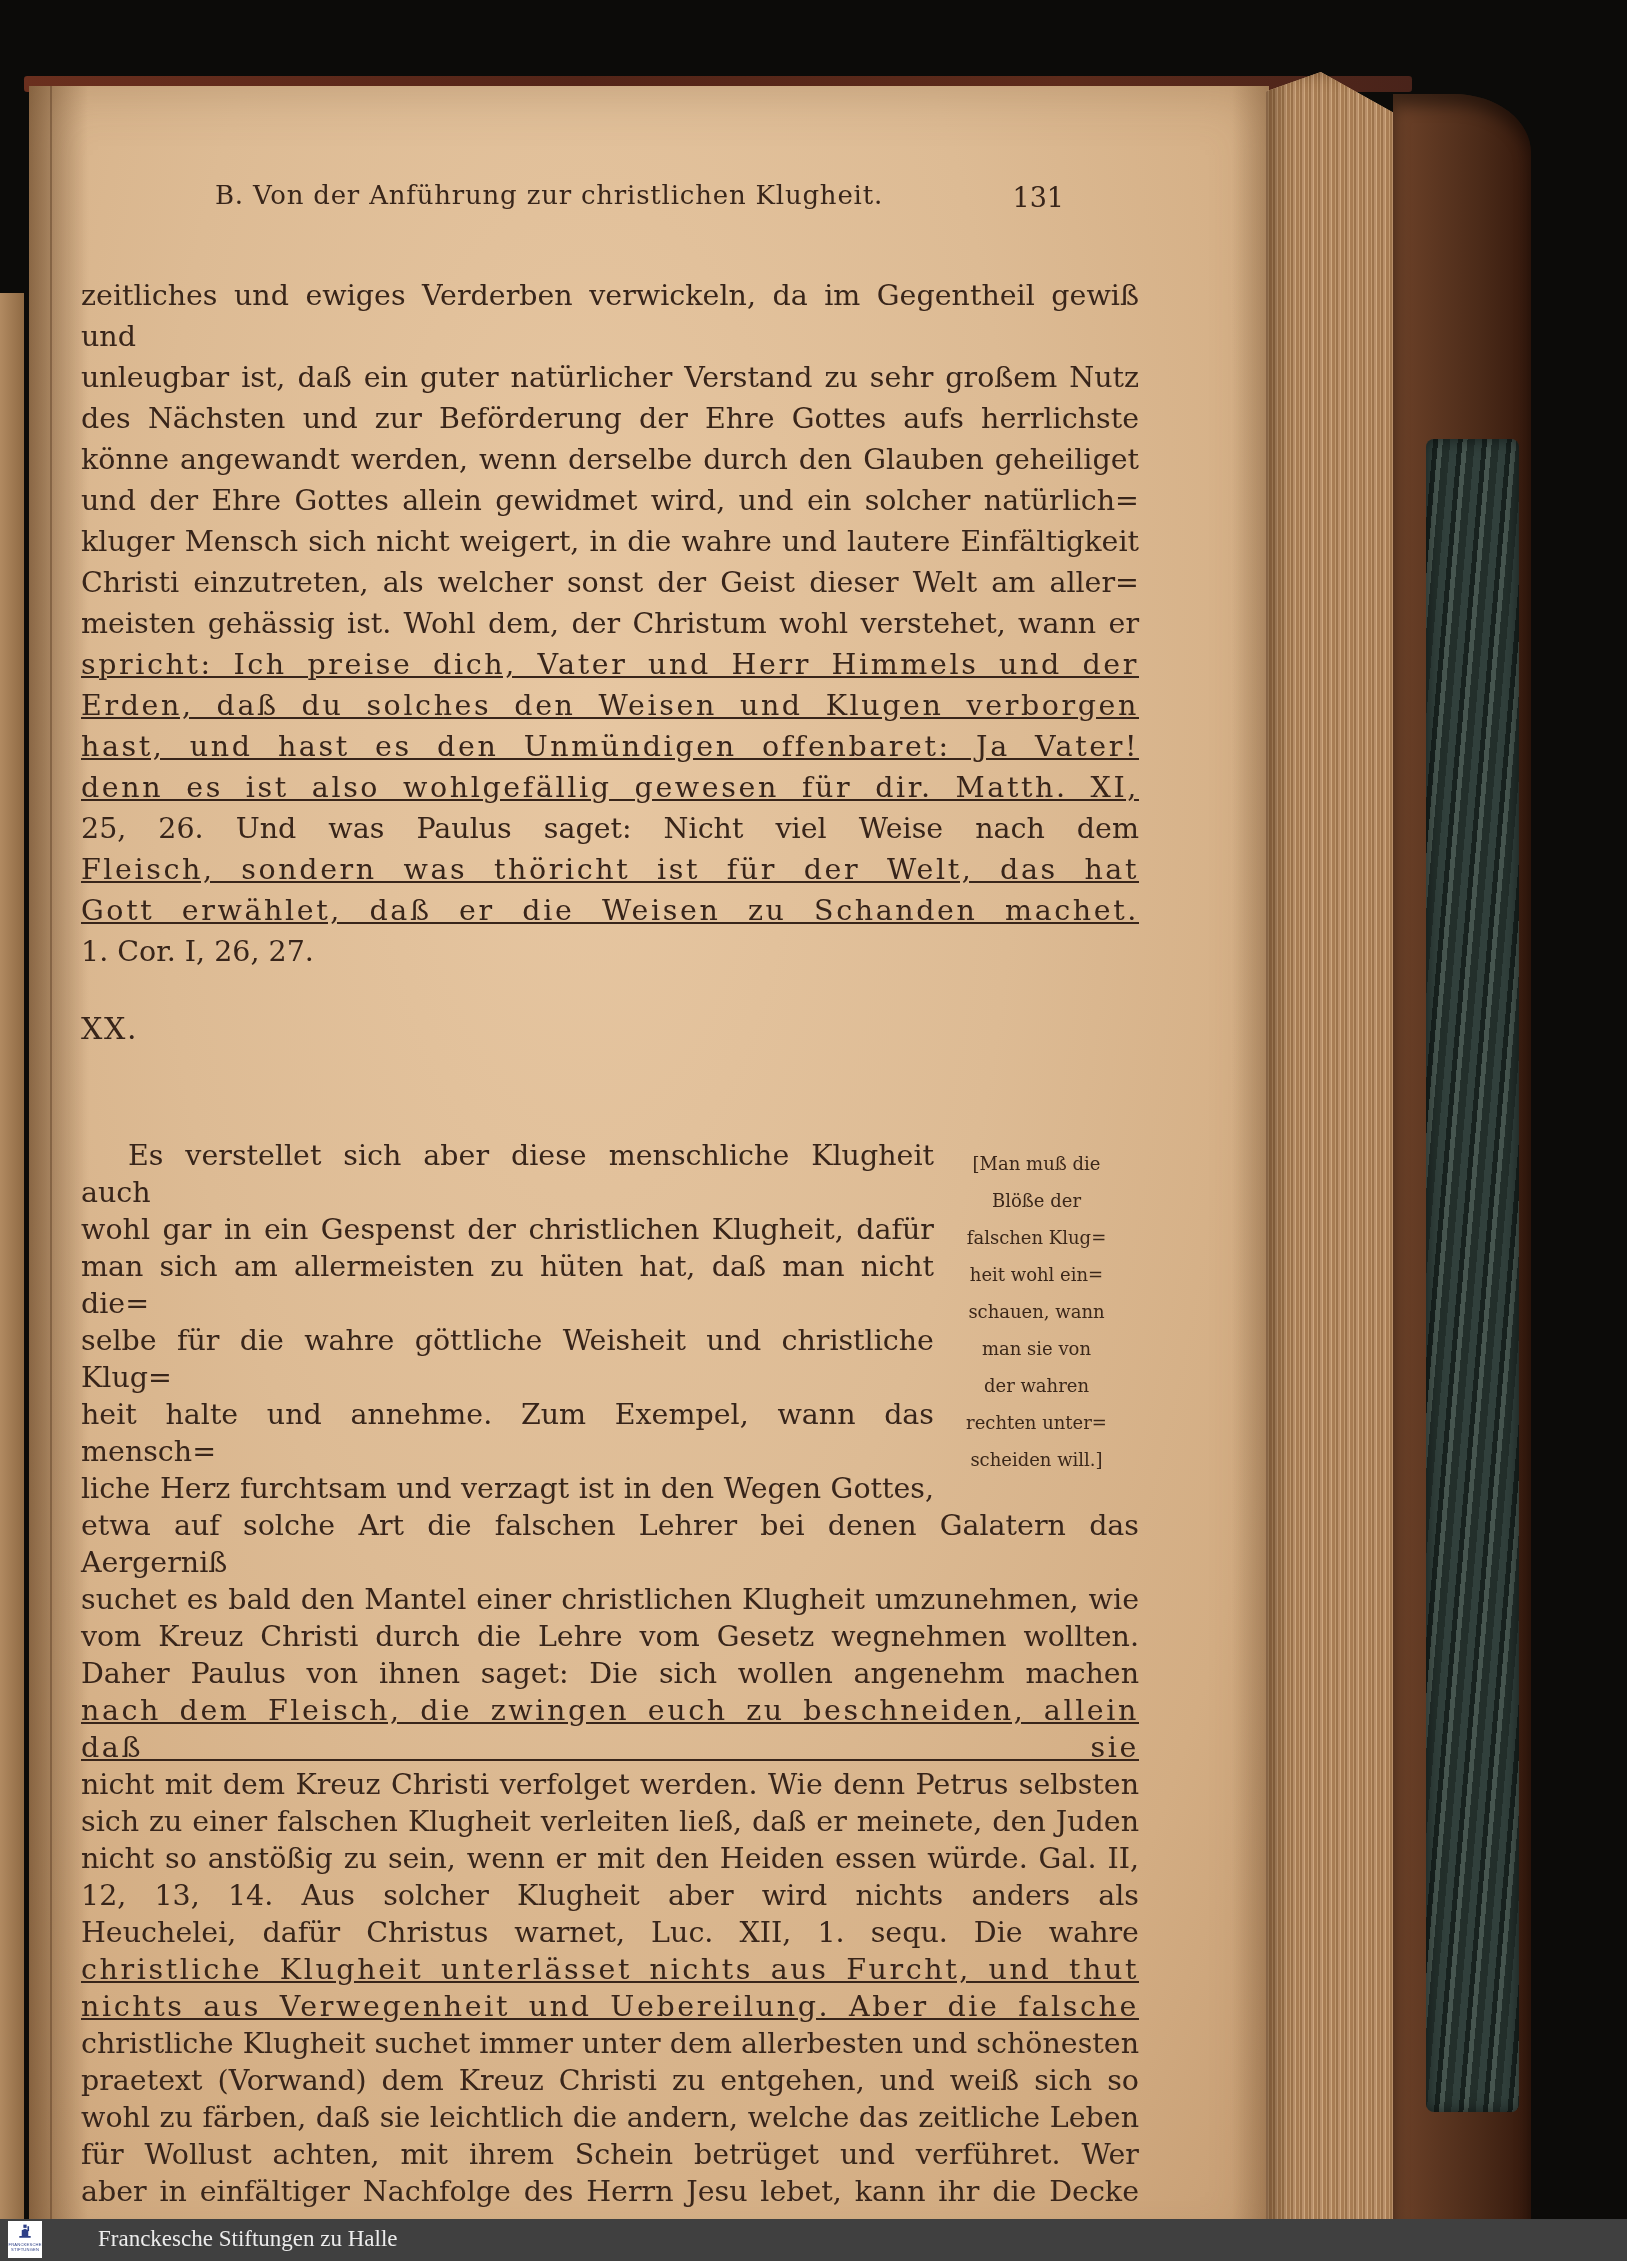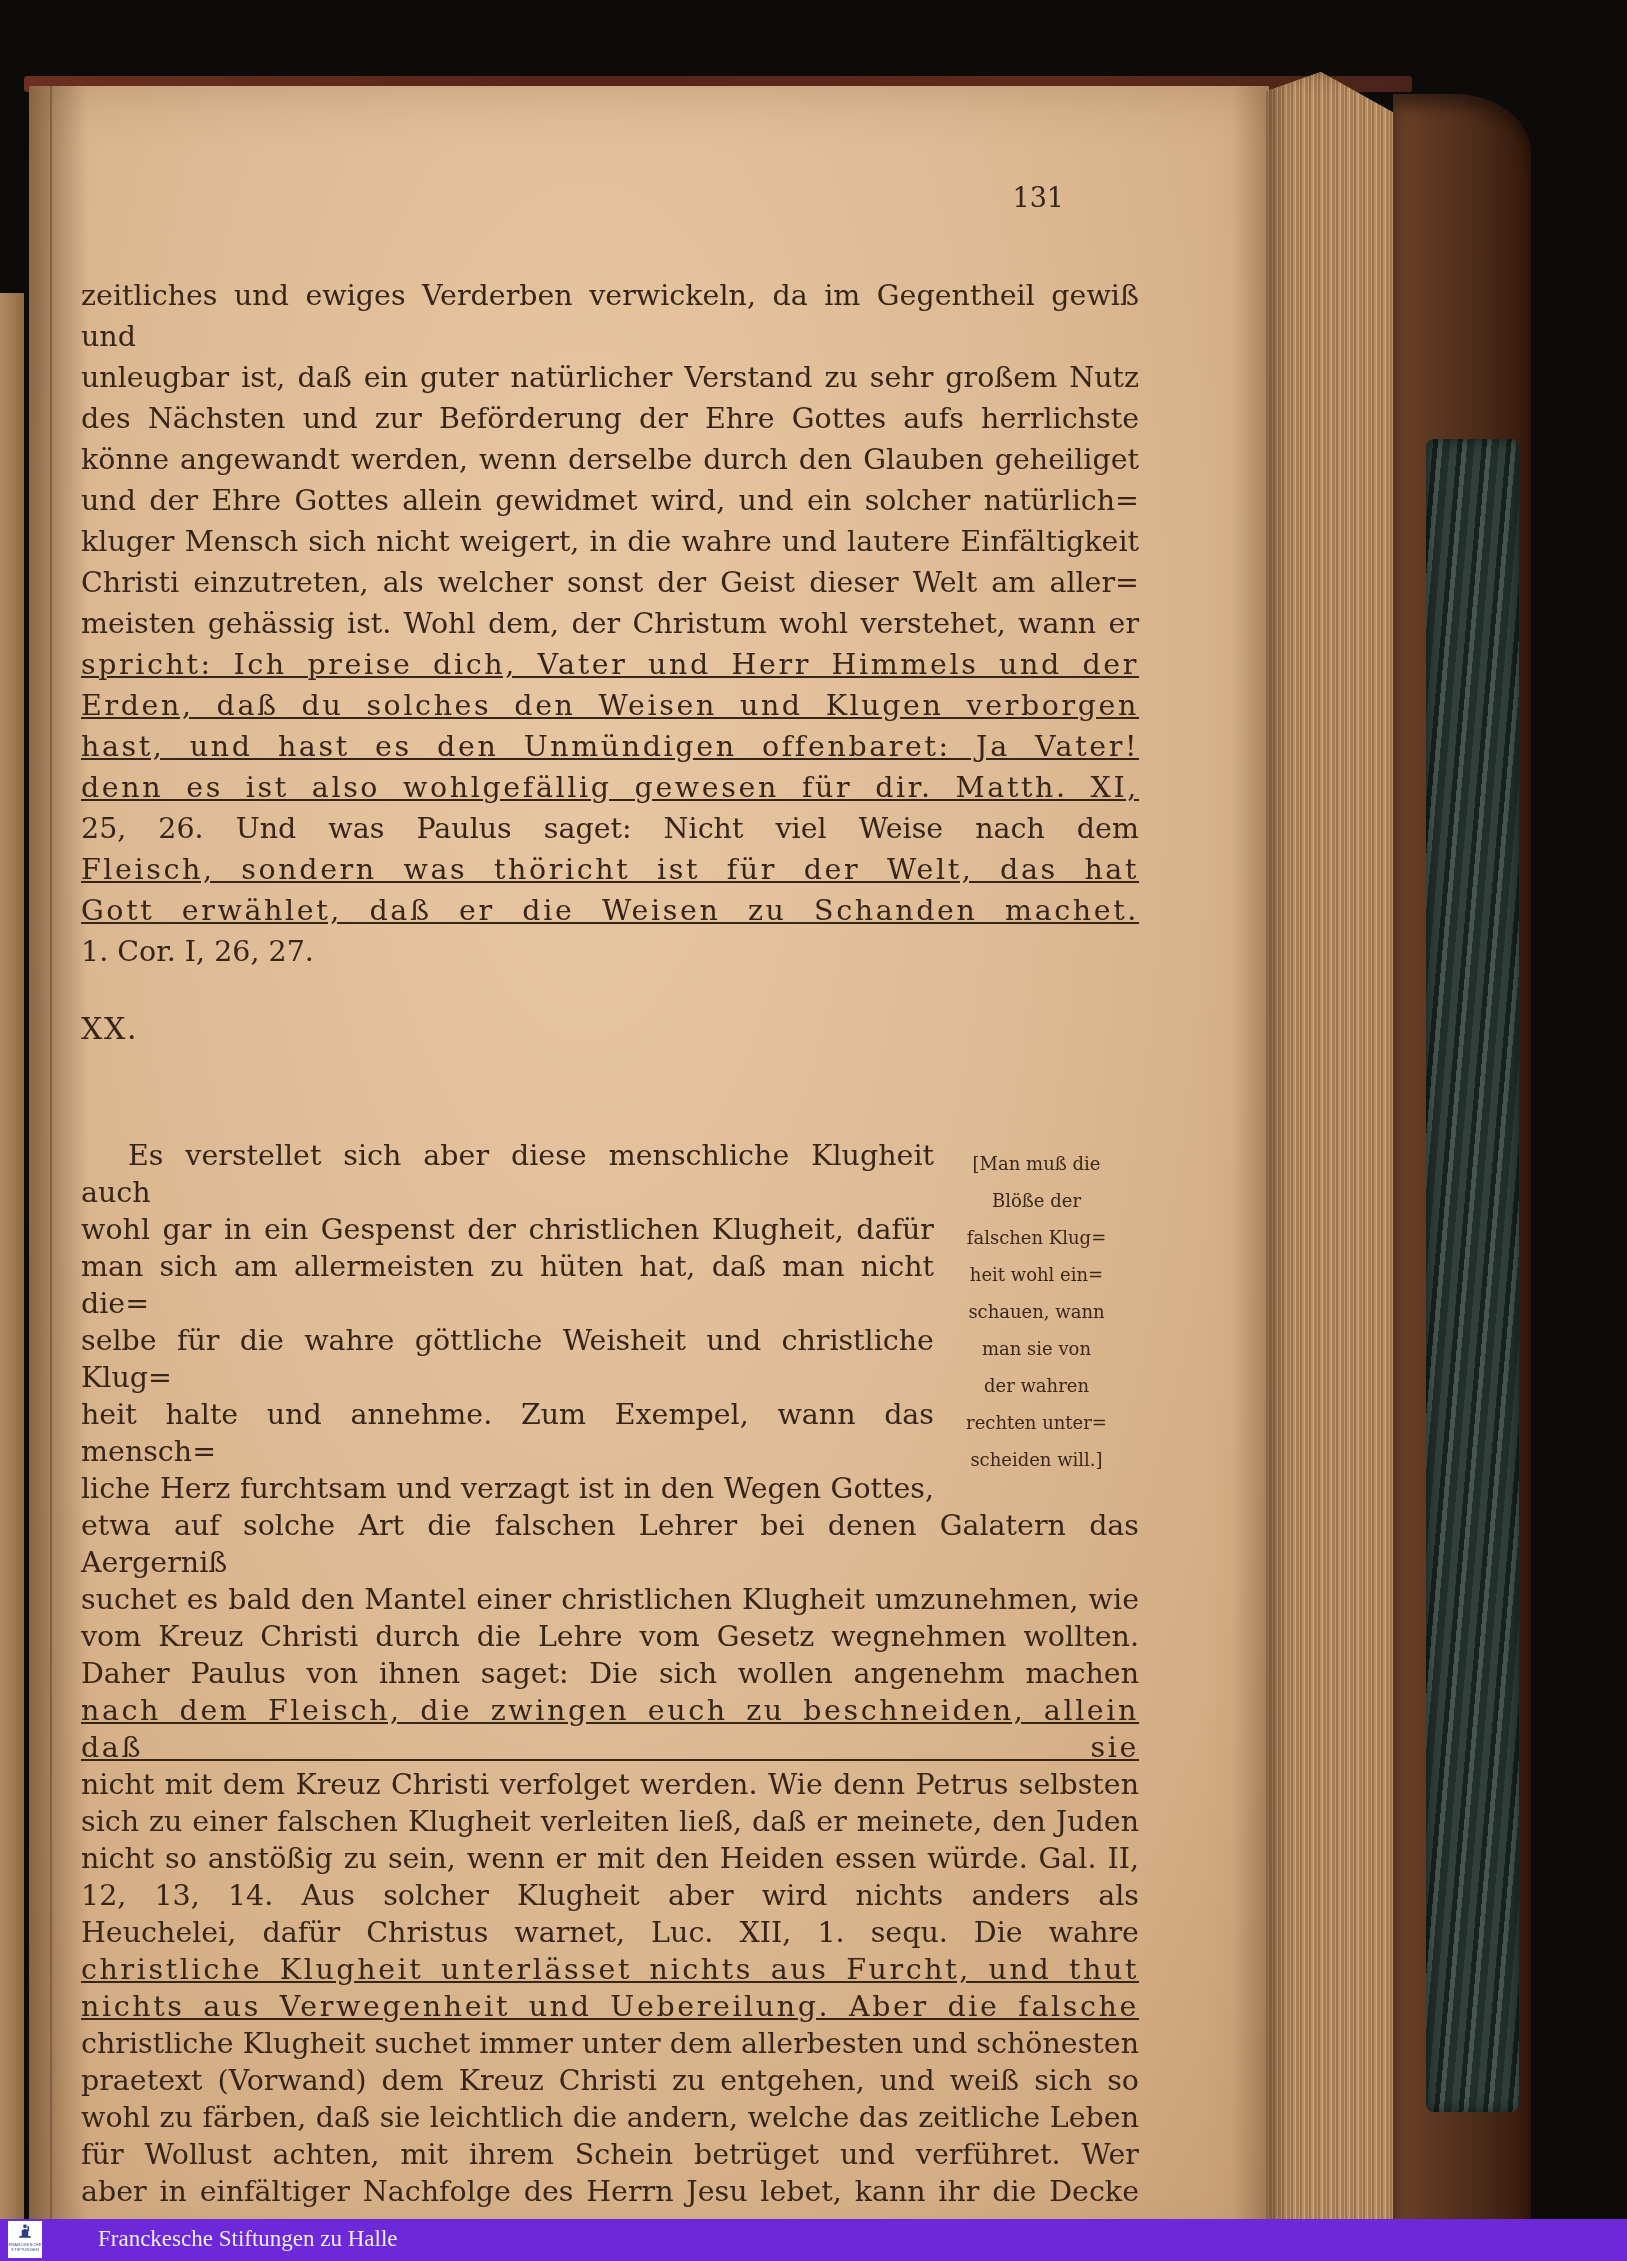--- a/index.html
+++ b/index.html
@@ -82,21 +82,21 @@
     background:
       repeating-linear-gradient(95deg,
         #31403c 0 7.3px, #18221f 7.3px 12.2px, #46554f 12.2px 17px, #232f2b 17px 24.4px);
     border-radius:8.1px;
     box-shadow: inset 0 0 16.3px rgba(0,0,0,.55);
   }
 
   
   .footer-bar {
     position:absolute; left:0; bottom:0; width:1627px; height:42px; z-index:10;
-    background:#6d28d9;
+    background:#404040;
   }
   .fs-logo {
     position:absolute; left:8.1px; top:2.4px; width:34px; height:37px; background:#ffffff;
     display:flex; flex-direction:column; align-items:center; padding-top:1.6px; box-sizing:border-box;
   }
   .fs-logo-text {
     font-family:"Liberation Sans", sans-serif; font-size:4.1px; line-height:4.9px;
     color:#2d3f86; text-align:center; letter-spacing:0.2px; margin-top:0.8px;
   }
   .footer-title {
@@ -117,20 +117,21 @@
   <div class="top-binding"></div>
   <div class="left-sliver"></div>
 
   <div class="page">
     <div class="gutter"></div>
     <div class="page-right-shade"></div>
 
     <div class="content">
 
       <div class="page-header">
+        <div class="running-title">B. Von der Anführung zur christlichen Klugheit.</div>
         <div class="page-number">131</div>
       </div>
 
       <div class="para para1">
         <div class="line">zeitliches und ewiges Verderben verwickeln, da im Gegentheil gewiß und</div>
         <div class="line">unleugbar ist, daß ein guter natürlicher Verstand zu sehr großem Nutz</div>
         <div class="line">des Nächsten und zur Beförderung der Ehre Gottes aufs herrlichste</div>
         <div class="line">könne angewandt werden, wenn derselbe durch den Glauben geheiliget</div>
         <div class="line">und der Ehre Gottes allein gewidmet wird, und ein solcher natürlich=</div>
         <div class="line">kluger Mensch sich nicht weigert, in die wahre und lautere Einfältigkeit</div>

